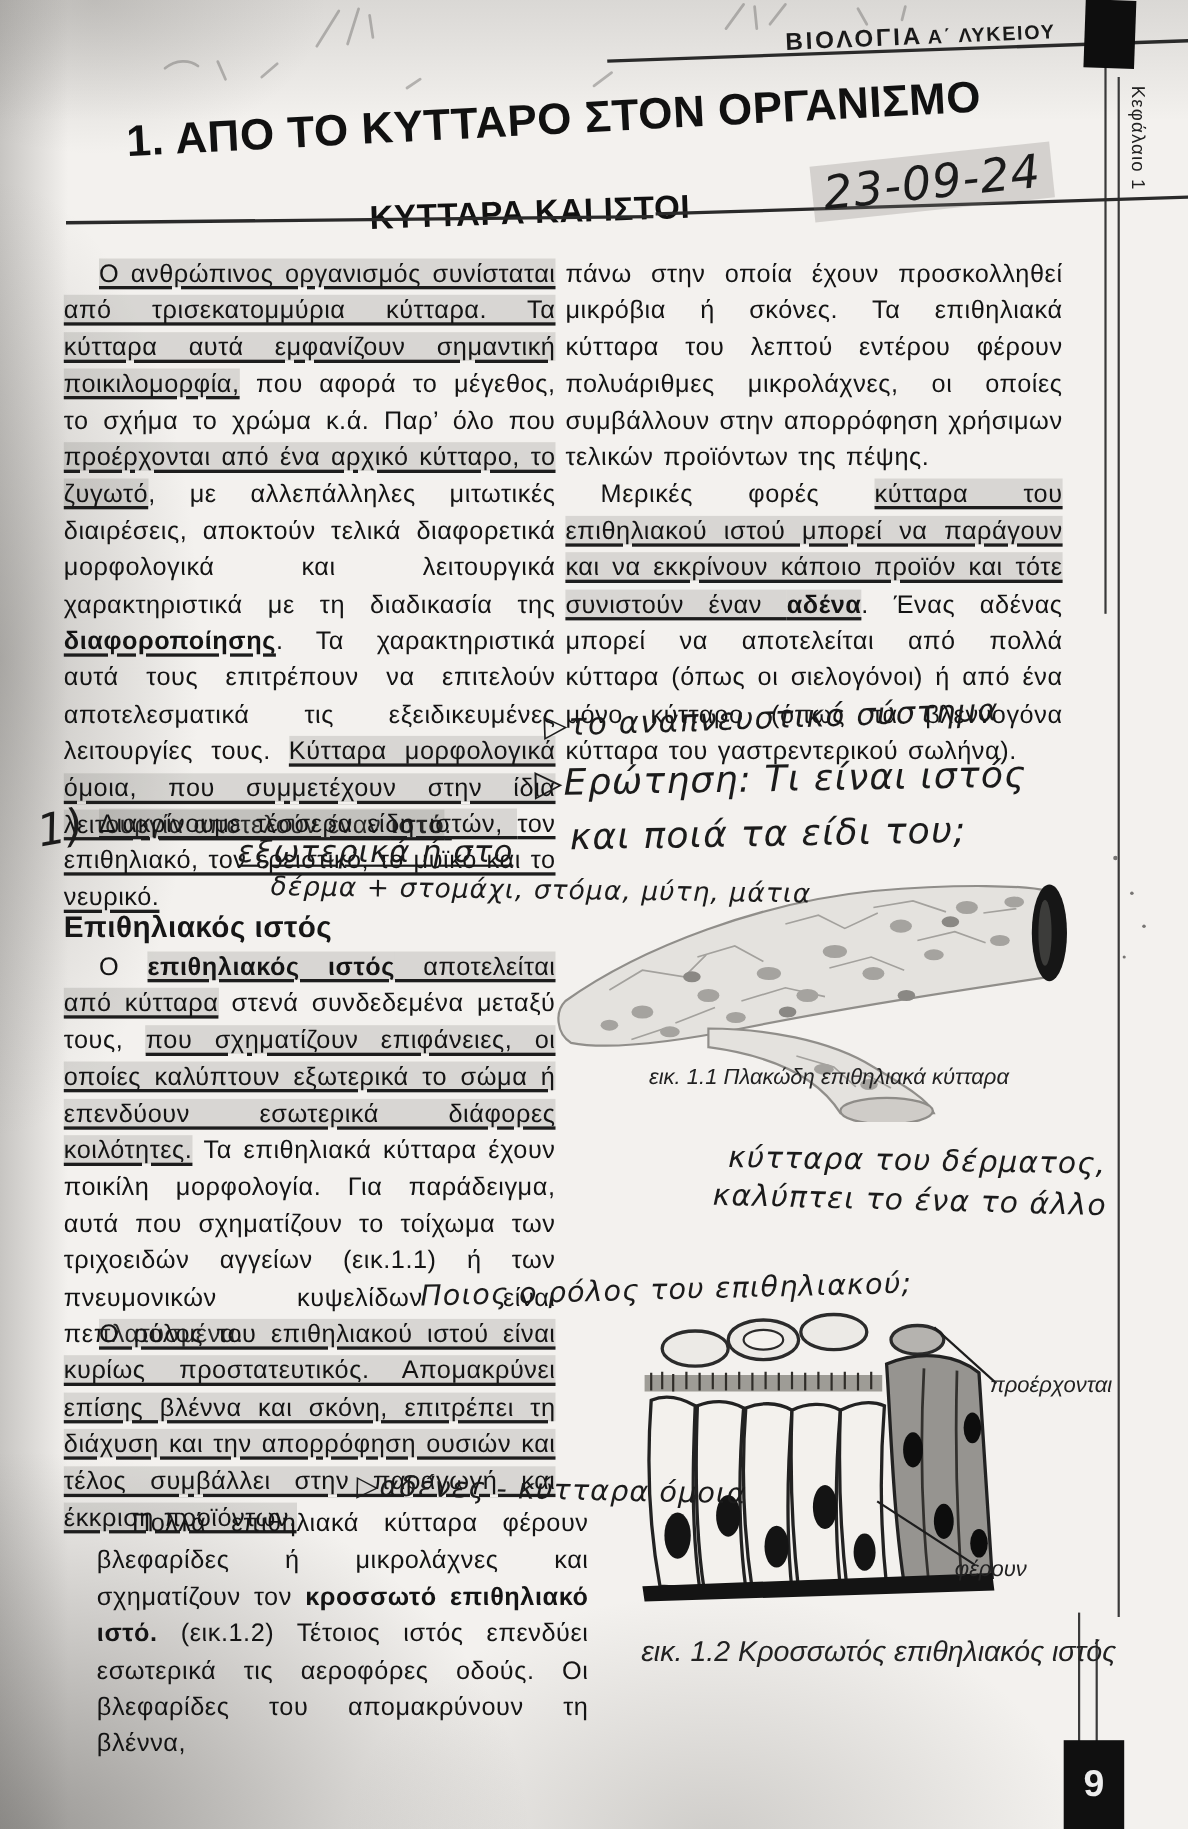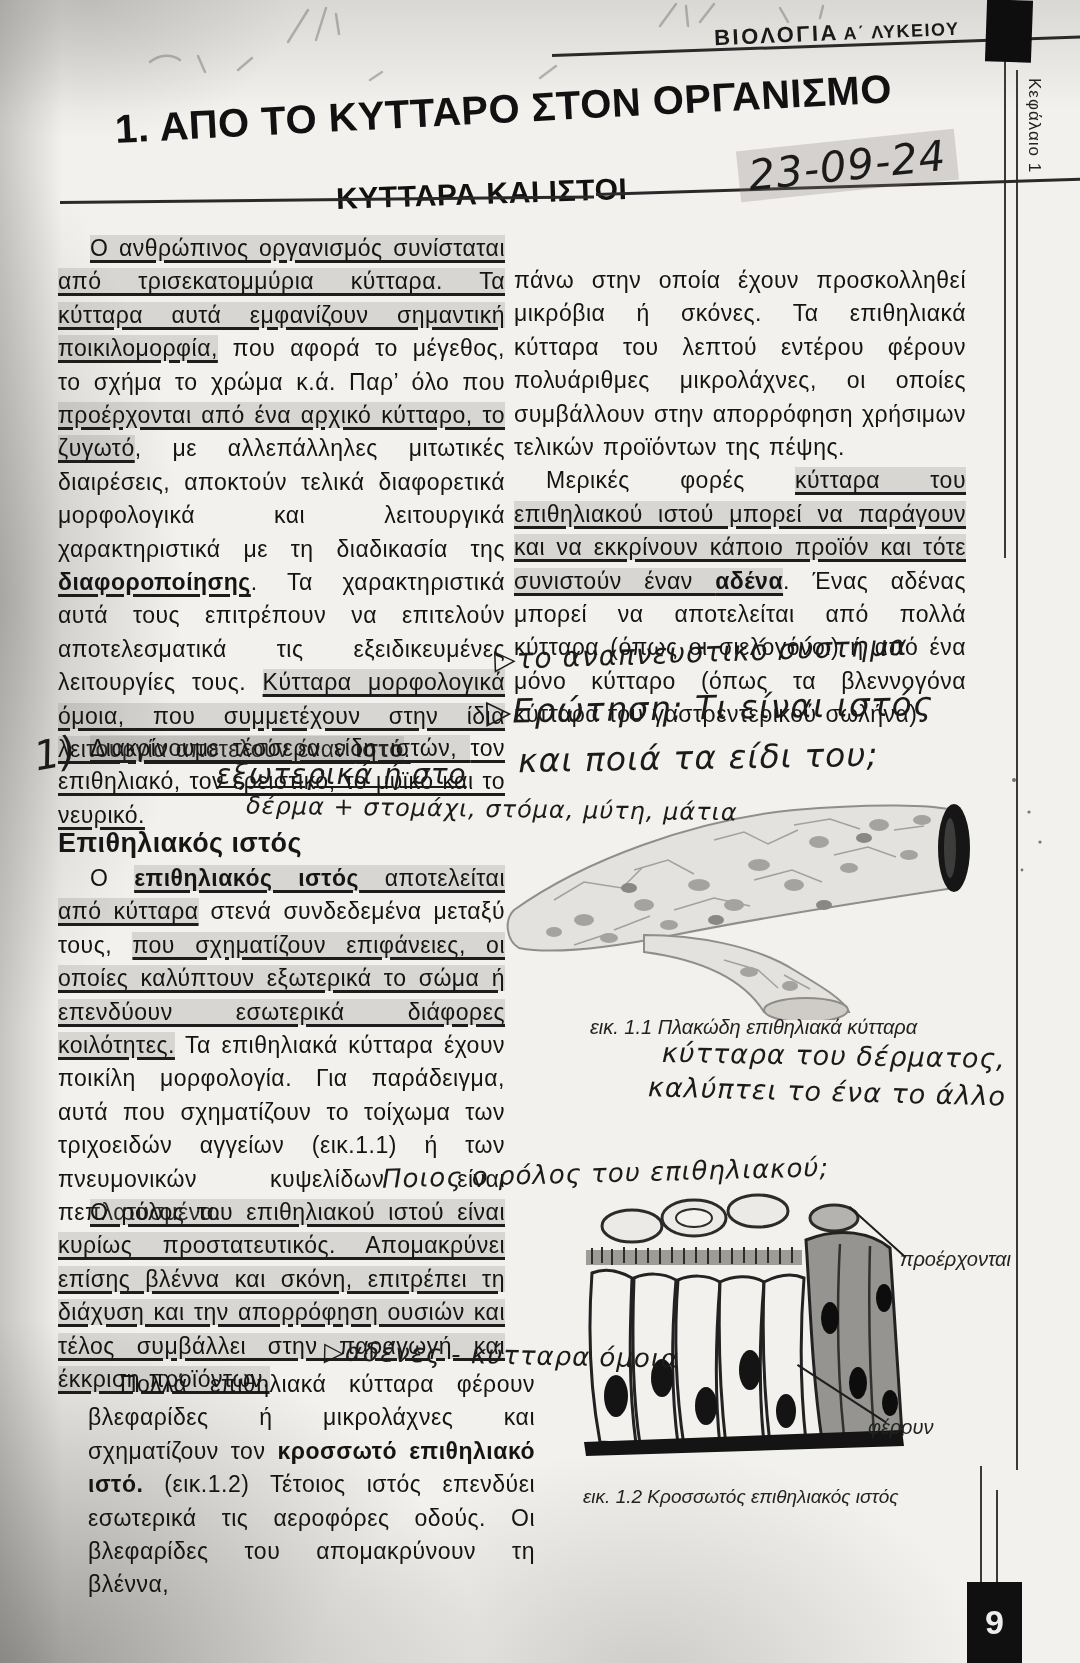--- a/index.html
+++ b/index.html
@@ -85,21 +85,21 @@
   <div class="abs hw" style="left:34px;top:730px;font-size:40px;transform:rotate(-10deg);">1)</div>
   <div class="abs hw" style="left:216px;top:758px;font-size:28px;text-decoration:underline;">εξωτερικά ή στο</div>
   <div class="abs hw" style="left:246px;top:795px;font-size:24px;transform:rotate(0.8deg);">δέρμα + στομάχι, στόμα, μύτη, μάτια</div>
 
   <h3 class="abs section-heading" style="left:58px;top:828px;">Επιθηλιακός ιστός</h3>
   <p class="abs col ind" style="left:58px;top:862px;"><span>Ο </span><span class="b u hl">επιθηλιακός ιστός</span><span class="u hl"> αποτελείται από κύτταρα</span><span> στενά συνδεδεμένα μεταξύ τους, </span><span class="u hl">που σχηματίζουν επιφάνειες, οι οποίες καλύπτουν εξωτερικά το σώμα ή επενδύουν εσωτερικά διάφορες κοιλότητες.</span><span> Τα επιθηλιακά κύτταρα έχουν ποικίλη μορφολογία. Για παράδειγμα, αυτά που σχηματίζουν το τοίχωμα των τριχοειδών αγγείων (εικ.1.1) ή των πνευμονικών κυψελίδων είναι πεπλατυσμένα.</span></p>
   <p class="abs col ind" style="left:58px;top:1196px;"><span class="u hl">Ο ρόλος του επιθηλιακού ιστού είναι κυρίως προστατευτικός. Απομακρύνει επίσης βλέννα και σκόνη, επιτρέπει τη διάχυση και την απορρόφηση ουσιών και τέλος συμβάλλει στην παραγωγή και έκκριση προϊόντων.</span></p>
   <p class="abs col ind" style="left:58px;top:1368px;margin-left:30px;"><span>Πολλά επιθηλιακά κύτταρα φέρουν βλεφαρίδες ή μικρολάχνες και σχηματίζουν τον </span><span class="b">κροσσωτό επιθηλιακό ιστό.</span><span> (εικ.1.2) Τέτοιος ιστός επενδύει εσωτερικά τις αεροφόρες οδούς. Οι βλεφαρίδες του απομακρύνουν τη βλέννα,</span></p>
 
   <div class="abs" style="left:514px;top:232px;width:452px;">
-    <p class="col" style="width:452px;margin-top:32px;"><span>πάνω στην οποία έχουν προσκολληθεί μικρόβια ή σκόνες. Τα επιθηλιακά κύτταρα του λεπτού εντέρου φέρουν πολυάριθμες μικρολάχνες, οι οποίες συμβάλλουν στην απορρόφηση χρήσιμων τελικών προϊόντων της πέψης.</span></p>
+    <p class="col" style="width:452px;"><span>πάνω στην οποία έχουν προσκολληθεί μικρόβια ή σκόνες. Τα επιθηλιακά κύτταρα του λεπτού εντέρου φέρουν πολυάριθμες μικρολάχνες, οι οποίες συμβάλλουν στην απορρόφηση χρήσιμων τελικών προϊόντων της πέψης.</span></p>
     <p class="col ind" style="width:452px;"><span>Μερικές φορές </span><span class="u hl">κύτταρα του επιθηλιακού ιστού μπορεί να παράγουν και να εκκρίνουν κάποιο προϊόν και τότε συνιστούν έναν </span><span class="b u hl">αδένα</span><span>. Ένας αδένας μπορεί να αποτελείται από πολλά κύτταρα (όπως οι σιελογόνοι) ή από ένα μόνο κύτταρο (όπως τα βλεννογόνα κύτταρα του γαστρεντερικού σωλήνα).</span></p>
   </div>
 
   <div class="abs hw" style="left:494px;top:636px;font-size:28px;transform:rotate(-2deg);">▷το αναπνευστικό σύστημα</div>
   <div class="abs hw" style="left:486px;top:688px;font-size:33px;transform:rotate(-1deg);">▷Ερώτηση: Τι είναι ιστός</div>
   <div class="abs hw" style="left:518px;top:738px;font-size:33px;transform:rotate(-1deg);">και ποιά τα είδι του;</div>
 
   <svg class="abs" style="left:494px;top:720px;z-index:1;" width="560" height="300" viewBox="0 0 560 300">
     <path d="M20,190 C90,140 200,100 300,90 C380,83 440,85 458,90 C477,97 479,156 460,168
              C380,180 280,195 180,215 C120,227 60,235 25,228 C12,220 10,200 20,190 Z" fill="#e4e2de" stroke="#908e8a" stroke-width="2"></path>
@@ -146,21 +146,21 @@
       <ellipse cx="370" cy="118" rx="8" ry="5"></ellipse>
         <ellipse cx="330" cy="185" rx="8" ry="5"></ellipse>
     </g>
     <g fill="#777573">
         <circle cx="520" cy="60" r="2"></circle>
         <circle cx="535" cy="92" r="1.6"></circle>
         <circle cx="546" cy="122" r="1.6"></circle>
         <circle cx="528" cy="150" r="1.4"></circle>
       </g>
   </svg>
-  <div class="abs caption" style="left:590px;top:1016px;">εικ. 1.1 Πλακώδη επιθηλιακά κύτταρα</div>
+  <div class="abs caption" style="left:590px;top:968px;">εικ. 1.1 Πλακώδη επιθηλιακά κύτταρα</div>
   <div class="abs hw" style="left:662px;top:1040px;font-size:27px;transform:rotate(1deg);">κύτταρα του δέρματος,</div>
   <div class="abs hw" style="left:648px;top:1076px;font-size:27px;transform:rotate(1.5deg);">καλύπτει το ένα το άλλο</div>
 
   <div class="abs hw" style="left:382px;top:1158px;font-size:26px;transform:rotate(-1.5deg);">Ποιος ο ρόλος του επιθηλιακού;</div>
   <div class="abs hw" style="left:324px;top:1340px;font-size:26px;transform:rotate(1.2deg);">▷αδένες - κύτταρα όμοια</div>
 
   <svg class="abs" style="left:572px;top:1178px;z-index:1;" width="340" height="300" viewBox="0 0 340 300">
     <ellipse cx="262" cy="40" rx="24" ry="13" fill="#b5b3af" stroke="#2b2b2b" stroke-width="3"></ellipse>
     <ellipse cx="60" cy="48" rx="30" ry="16" fill="#eceae6" stroke="#2b2b2b" stroke-width="3"></ellipse>
     <ellipse cx="122" cy="40" rx="32" ry="18" fill="#eceae6" stroke="#2b2b2b" stroke-width="3"></ellipse>
@@ -211,21 +211,21 @@
         <ellipse cx="286" cy="205" rx="9" ry="16"></ellipse>
       <ellipse cx="312" cy="120" rx="8" ry="14"></ellipse>
         <ellipse cx="318" cy="225" rx="8" ry="13"></ellipse>
     </g>
     <path d="M12,264 L330,252 L332,268 L14,278 Z" fill="#141414"></path>
   </svg>
   <div class="abs line" style="left:850px;top:1206px;width:76px;transform:rotate(42deg);"></div>
   <div class="abs caption" style="left:900px;top:1248px;">προέρχονται</div>
   <div class="abs line" style="left:798px;top:1364px;width:106px;transform:rotate(33deg);"></div>
   <div class="abs caption" style="left:868px;top:1416px;">φέρουν</div>
-  <div class="abs caption" style="left:583px;top:1486px;font-size:19px;">εικ. 1.2 Κροσσωτός επιθηλιακός ιστός</div>
+  <div class="abs caption" style="left:583px;top:1486px;font-size:26px;">εικ. 1.2 Κροσσωτός επιθηλιακός ιστός</div>
 
   <div class="abs vline" style="left:980px;top:1466px;height:118px;"></div>
   <div class="abs vline" style="left:996px;top:1490px;height:94px;"></div>
   <div class="abs pagebox" style="left:967px;top:1582px;width:55px;height:81px;">
     <span>9</span>
   </div>
 
 </div>
 
 </body></html>

